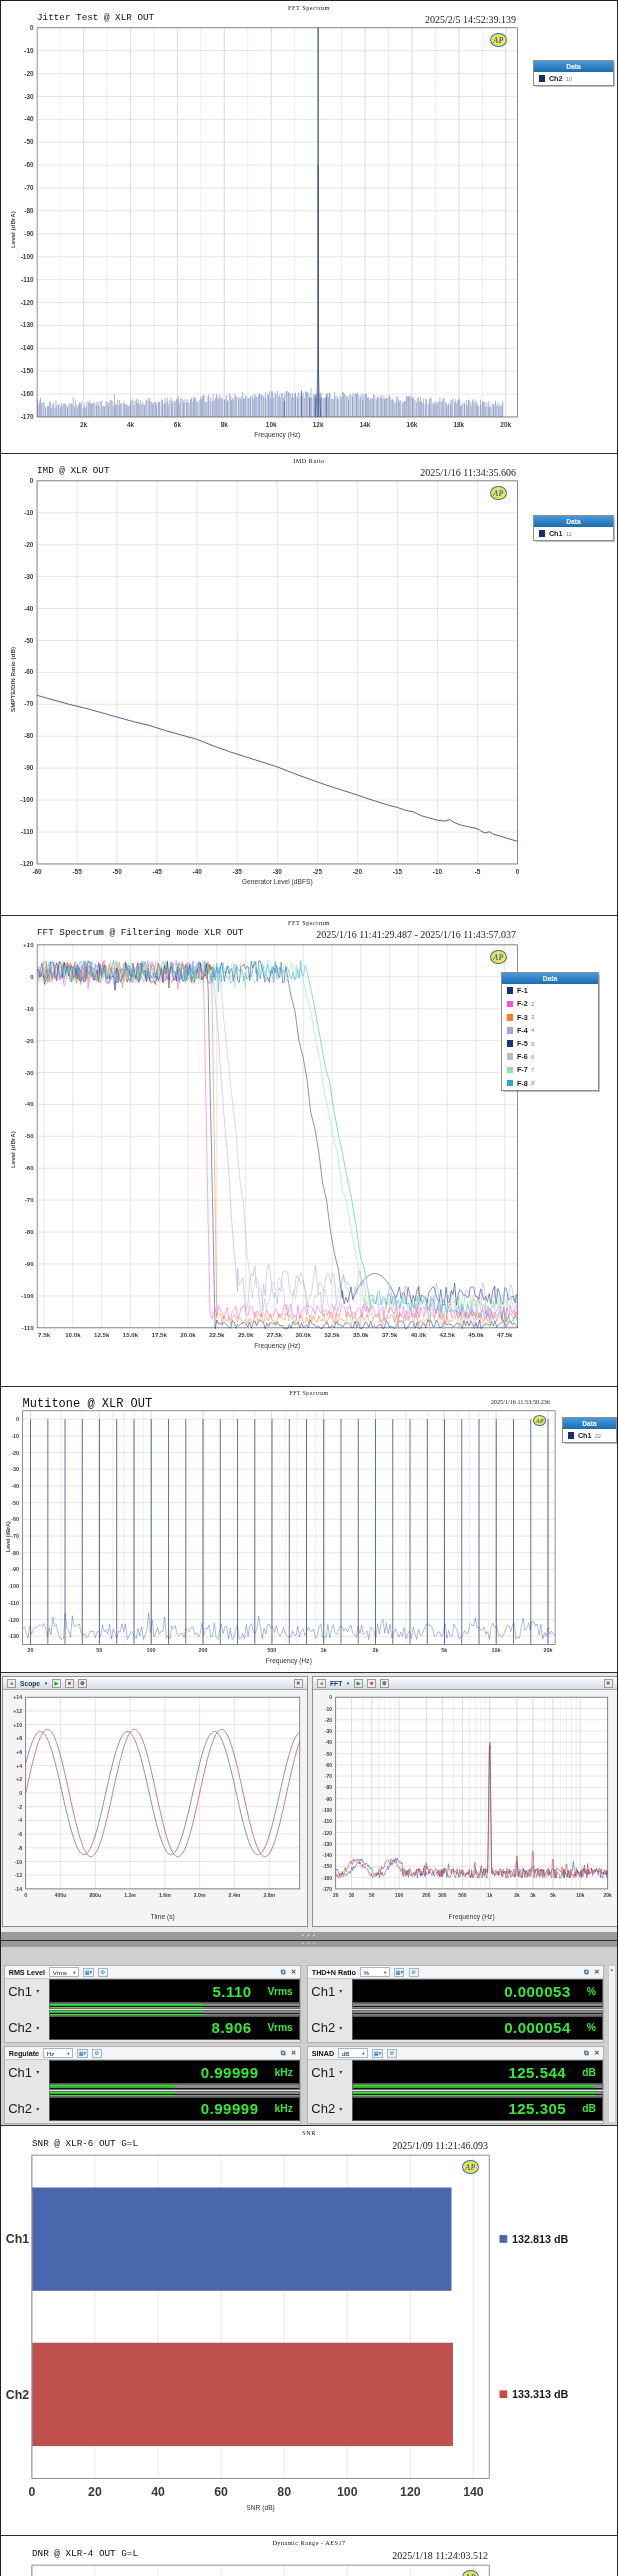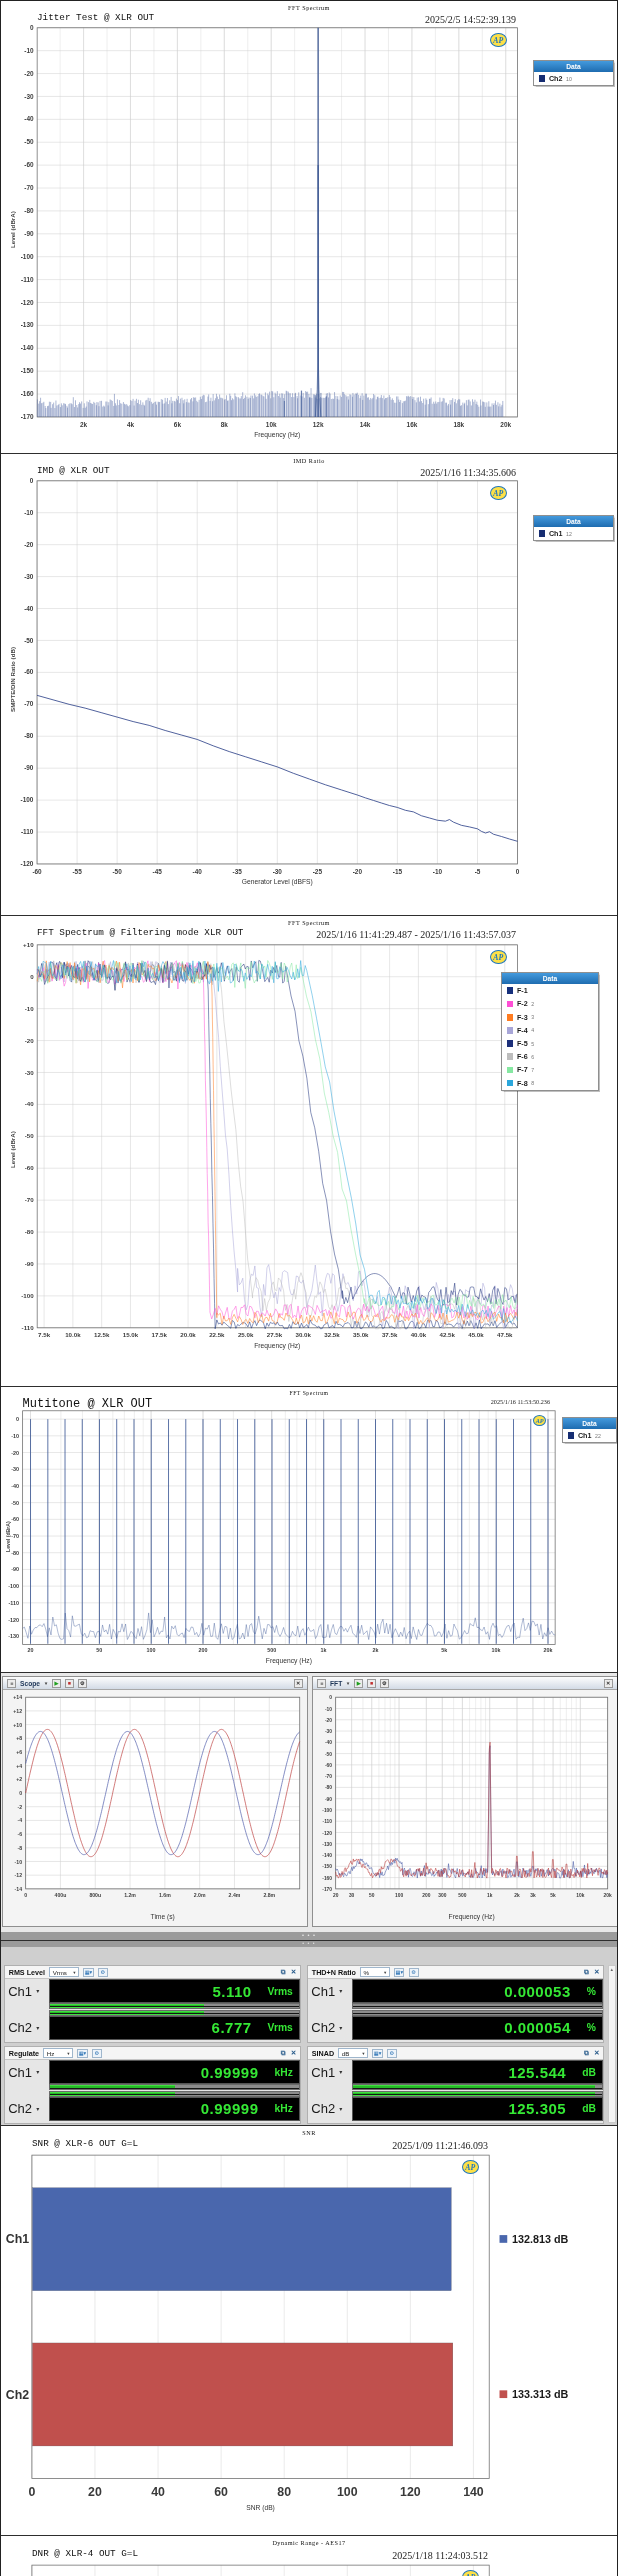--- a/index.html
+++ b/index.html
@@ -1151,21 +1151,21 @@
           <div class="mbar">
             <div class="bfill" style="width: 62%;"></div>
             <div class="bline"></div>
           </div>
           <div class="mrow">
             <div class="mlabel">
               <span>Ch2</span>
               <span class="car">▼</span>
             </div>
             <div class="mdisp">
-              <span class="mval">6.777</span>
+              <span class="mval">8.906</span>
               <span class="munit">Vrms</span>
             </div>
           </div>
         </div>
         <div class="mg">
           <div class="mg-head">
             <span class="mg-name">THD+N Ratio</span>
             <span class="unitbox">
               <span>%</span>
               <span class="tbcaret">▾</span>

